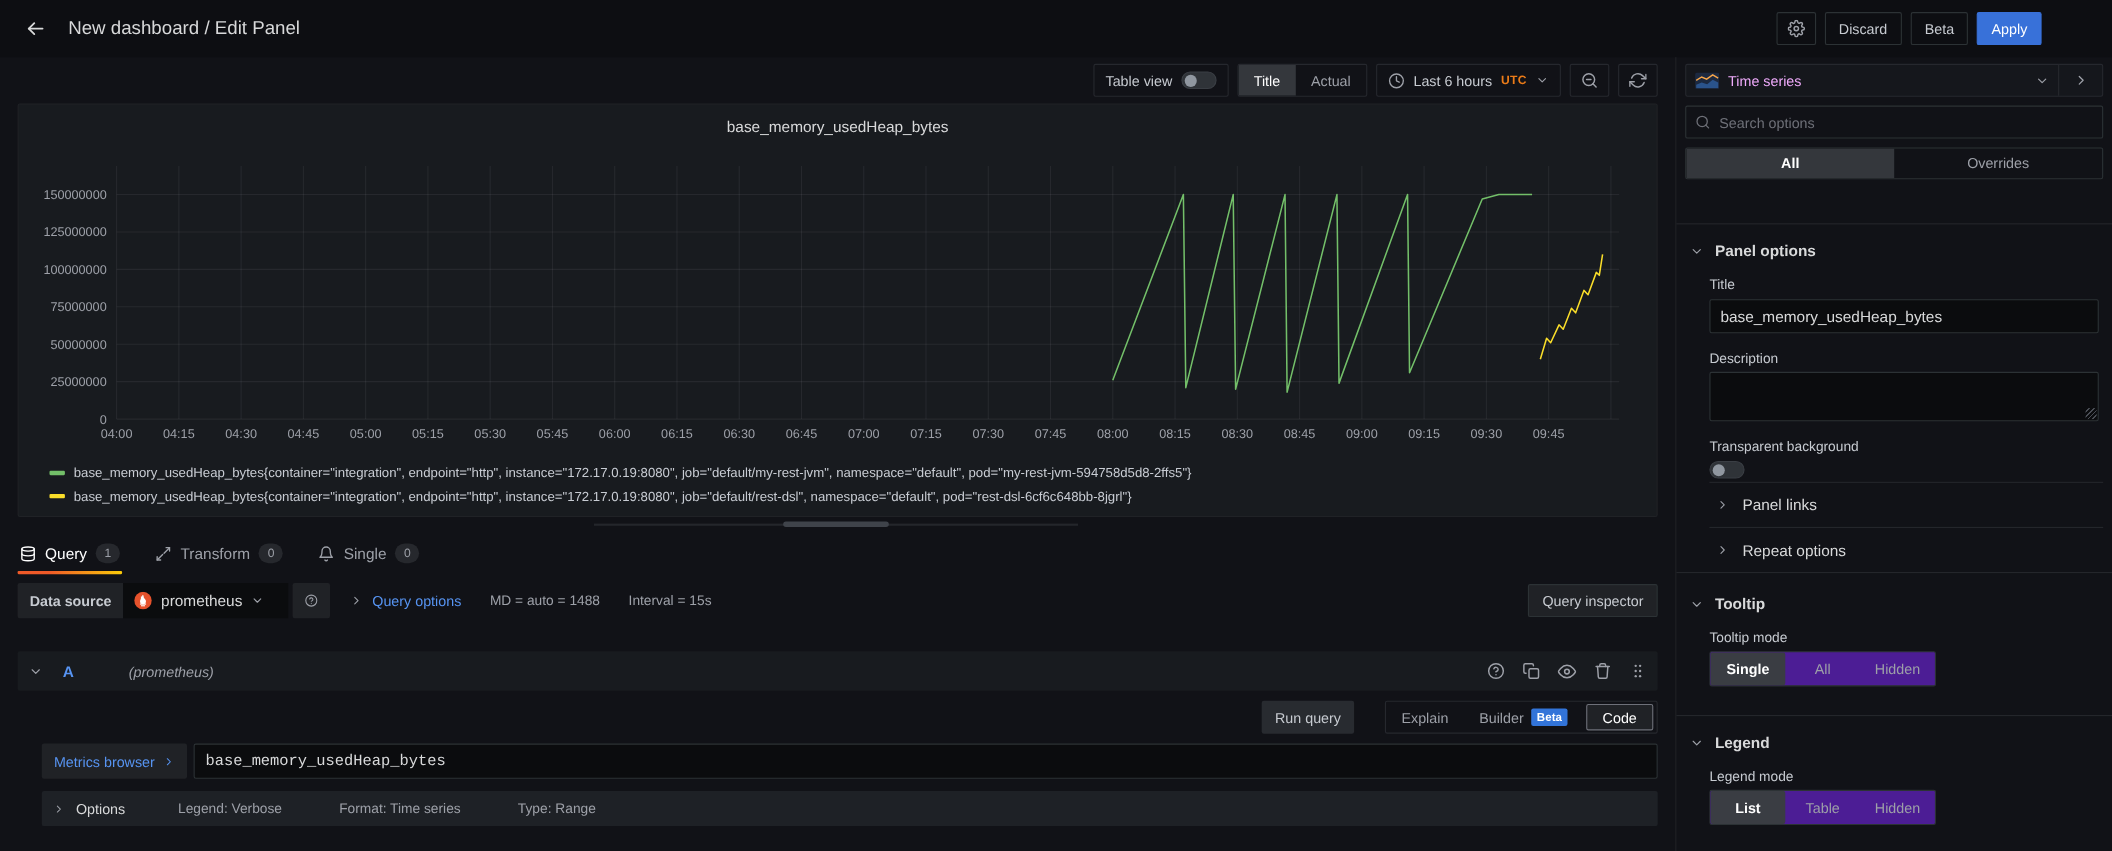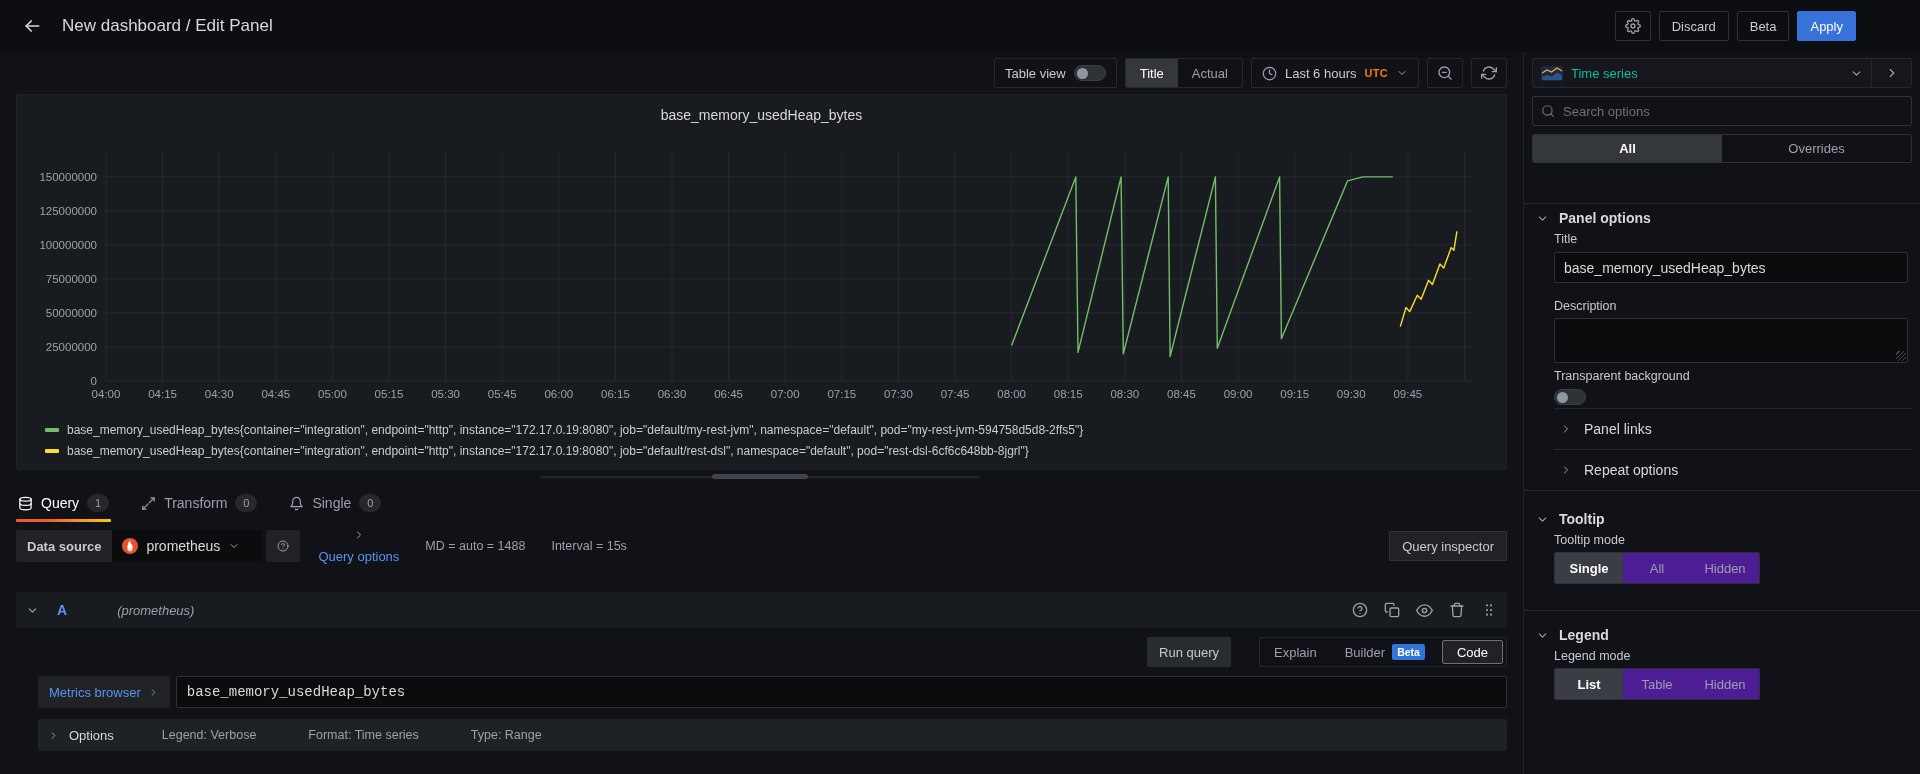--- a/index.html
+++ b/index.html
@@ -51,21 +51,21 @@
   .qtab.active::after { content:""; position:absolute; left:0; right:0; bottom:0; height:3px; border-radius:1px;
       background:linear-gradient(90deg, var(--tab-underline-from,#f05a28) 30%, var(--tab-underline-to,#fbca0a) 99%); }
   .badge { min-width:22px; height:18px; border-radius:9px; background:#26282d; color:#9da0a8; font-size:11px; display:inline-flex; align-items:center; justify-content:center; padding:0 6px; }
 
   
   .ds-row { margin:7px 16px 0 16px; height:34px; display:flex; align-items:center; }
   .chip { height:32px; background:#202226; display:inline-flex; align-items:center; padding:0 11px; color:#c7cbd1; border:none; font-size:13px; font-family:inherit; }
   .ds-label { border-radius:2px 0 0 2px; font-weight:700; }
   .ds-select { height:32px; background:#0b0c0e; border:none; display:inline-flex; align-items:center; gap:8px; padding:0 10px; color:#d8d9da; font-size:14px; font-family:inherit; cursor:pointer; min-width:150px; }
   .help-chip { width:34px; justify-content:center; margin-left:4px; border-radius:2px; color:#9da0a8; cursor:pointer; }
-  .qopts-btn { margin-left:18px; background:none; border:none; display:inline-flex; gap:8px; align-items:center; color:#9da0a8; font-size:13px; font-family:inherit; cursor:pointer;flex-direction:column; }
+  .qopts-btn { margin-left:18px; background:none; border:none; display:inline-flex; gap:8px; align-items:center; color:#9da0a8; font-size:13px; font-family:inherit; cursor:pointer; }
   .blue { color:var(--link-blue,#5794f2); font-weight:500; }
   .muted { color:#9da0a8; }
   .ds-meta { margin-left:26px; font-size:12.5px; }
   .inspector { margin-left:auto; background:#202226; }
 
   
   .query-row { margin:29px 16px 0 16px; height:36px; background:#181b1f; border-radius:2px; display:flex; align-items:center; padding:0 10px; gap:10px; }
   .refid { color:var(--link-blue,#5794f2); font-weight:700; font-size:14px; margin-left:8px; }
   .ds-hint { color:#9da0a8; font-style:italic; margin-left:40px; }
   .row-icons { margin-left:auto; display:flex; gap:16px; color:#9da0a8; }
@@ -81,21 +81,21 @@
   .metrics-row { margin:8px 16px 0 38px; height:34px; display:flex; }
   .metrics-btn { border-radius:2px; gap:7px; cursor:pointer; font-weight:500; }
   .expr-input { flex:1; margin-left:6px; height:32px; background:#0b0c0e; border:1px solid #2c3235; border-radius:2px; display:flex; align-items:center; padding:0 10px; font-family:"Liberation Mono","DejaVu Sans Mono",monospace; font-size:14px; color:#d8d9da; cursor:text; }
 
   .opts-row { margin:9px 16px 0 38px; height:32px; background:#1e2126; border-radius:2px; display:flex; align-items:center; gap:10px; padding:0 10px; color:#9da0a8; font-size:12.5px; cursor:pointer; }
   .opts-row b { color:#d8d9da; font-weight:500; font-size:13px; margin-right:14px; }
   .opts-row .kv { margin-right:18px;padding-left:24px; }
 
   
   .viz-picker { margin-top:6px; height:30px; border:1px solid #26282e; border-radius:2px; background:#15171c; display:flex; align-items:center; padding-left:8px; cursor:pointer; }
-  .viz-name { margin-left:8px; font-size:13px; color:#14b8a6; }
+  .viz-name { margin-left:8px; font-size:13px; color:#f0abfc; }
   .viz-caret { margin-left:auto; color:#9da0a8; display:flex; padding-right:8px; }
   .viz-open { width:40px; align-self:stretch; border-left:1px solid #26282e; display:flex; align-items:center; justify-content:center; color:#9da0a8; cursor:pointer; }
   .search-box { margin-top:8px; height:30px; border:1px solid #2c3235; border-radius:2px; display:flex; align-items:center; gap:8px; padding:0 8px; color:#6e7078; cursor:text; }
   .ov-tabs { margin-top:8px; height:29px; display:flex; border:1px solid #2c3235; border-radius:2px; overflow:hidden; }
   .ov-tabs button { flex:1; border:none; background:transparent; color:#9da0a8; font-size:13px; font-family:inherit; cursor:pointer; }
   .ov-tabs button.active { background:#34373c; color:#fff; font-weight:600; }
   .sb-hr { border:none; border-top:1px solid #24262b; margin:0 -8px; }
   .sb-hr.inset { margin:0 0 0 22px; }
   .sec-header { display:flex; align-items:center; gap:10px; color:#d8d9da; font-size:14px; font-weight:700; cursor:pointer; padding-left:4px; }
   .sec-header .car { color:#9da0a8; display:flex; }
@@ -103,21 +103,21 @@
   .sb-input { margin:6px 4px 0 22px; height:31px; background:#0b0c0e; border:1px solid #2c3235; border-radius:2px; display:flex; align-items:center; padding:0 9px; font-size:14px; color:#d8d9da; cursor:text; }
   .sb-textarea { margin:5px 4px 0 22px; height:45px; background:#0b0c0e; border:1px solid #2c3235; border-radius:2px; position:relative; cursor:text; }
   .sb-textarea::after { content:""; position:absolute; right:1px; bottom:1px; width:10px; height:10px;
       background:repeating-linear-gradient(135deg, transparent 0 2px, #4a4e55 2px 3px); }
   .sub-row { height:40px; display:flex; align-items:center; gap:12px; color:#d8d9da; font-size:14px; padding-left:28px; cursor:pointer; }
   .sub-row .car { color:#9da0a8; display:flex; }
   .seg-small { margin:5px 0 0 22px; width:206px; height:32px; border:1px solid #2c3235; border-radius:2px; background:#4c1d95; display:inline-flex; overflow:hidden; }
   .seg-small button { flex:1; border:none; background:none; color:#9da0a8; font-size:13px; font-family:inherit; cursor:pointer; }
   .seg-small button.active { background:#3a3d43; color:#fff; font-weight:600; border-radius:2px; }
 
-  .mt18{margin-top:6px}.mt16{margin-top:16px}.mt15{margin-top:15px}.mt20{margin-top:20px}.mt26{margin-top:26px}.mt40{margin-top:40px}.mt6{margin-top:6px}
+  .mt18{margin-top:16px}.mt16{margin-top:16px}.mt15{margin-top:15px}.mt20{margin-top:20px}.mt26{margin-top:26px}.mt40{margin-top:40px}.mt6{margin-top:6px}
 </style>
 </head>
 <body>
 
 <div class="app">
 
   <header class="topnav">
     <button class="back-btn">
       <svg class="ic" width="20" height="20" viewBox="0 0 24 24">
           <line x1="20" y1="12" x2="5" y2="12"></line>

